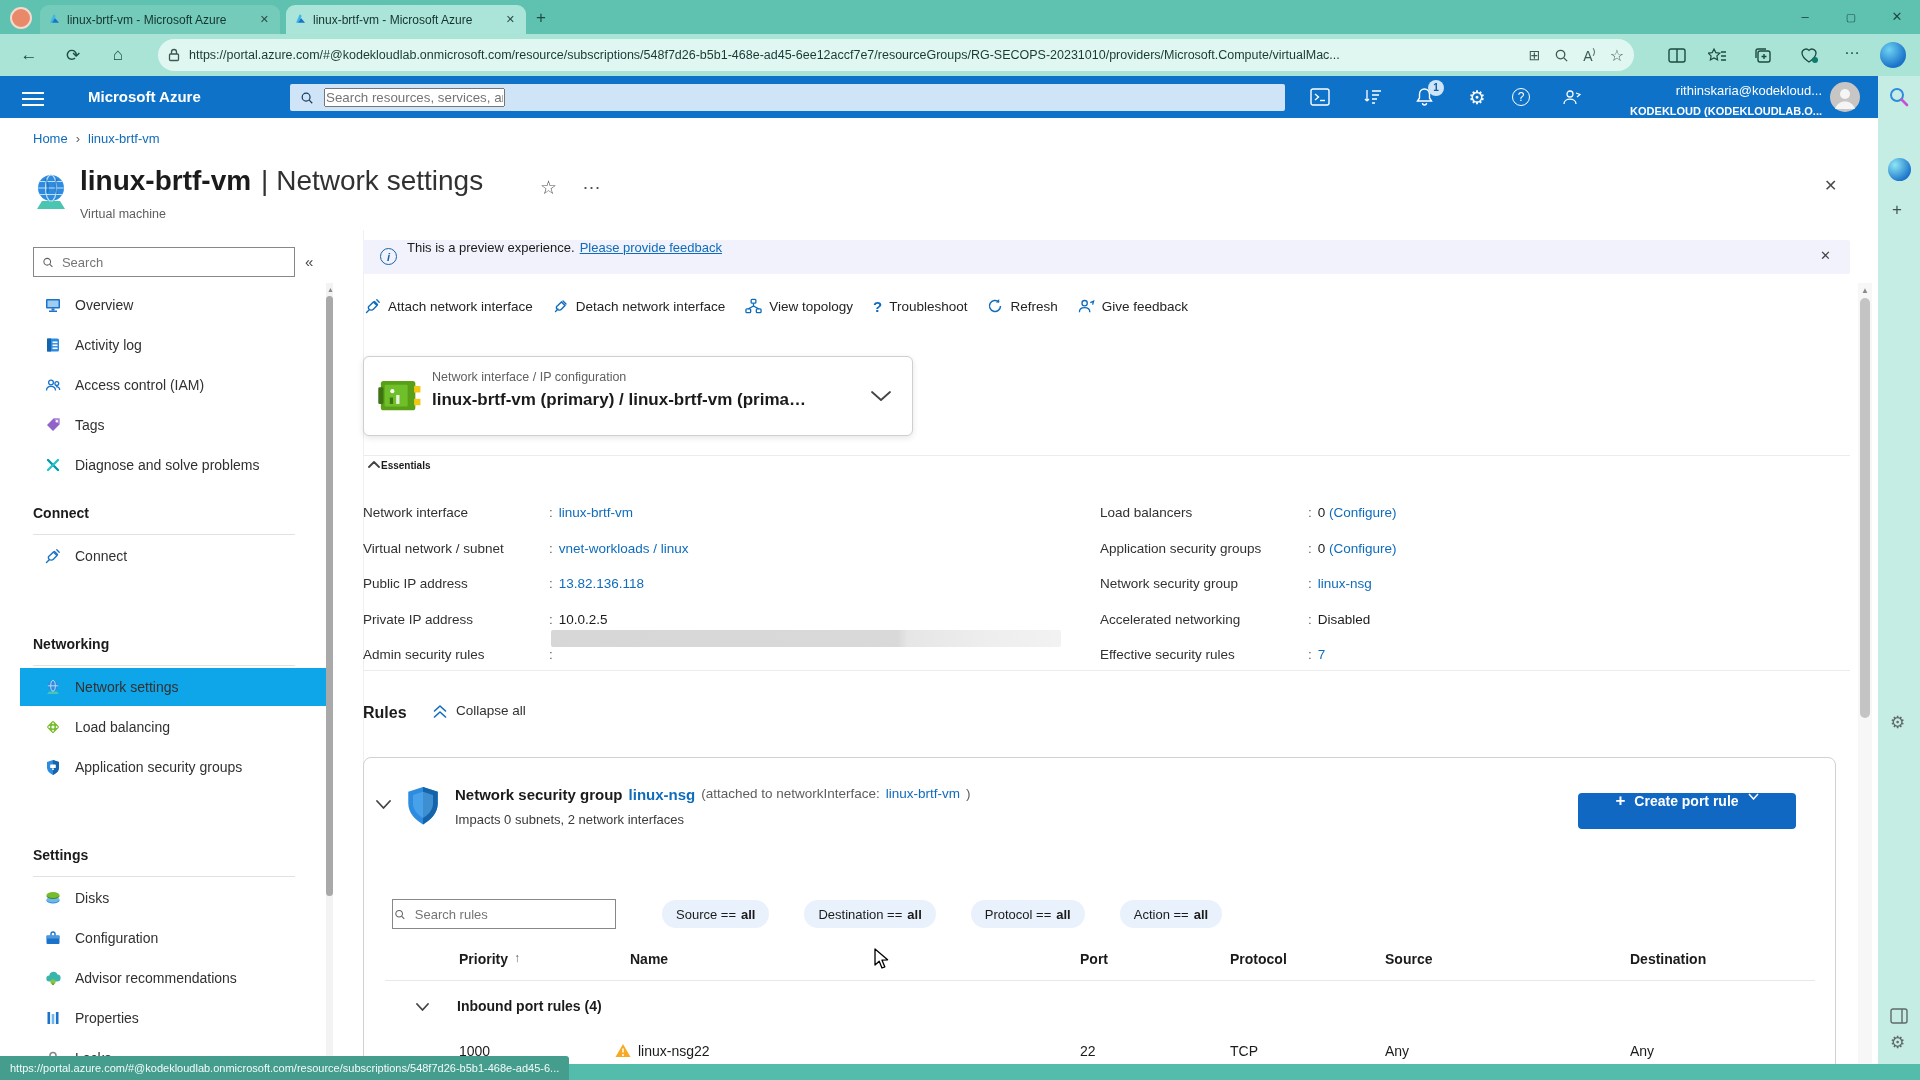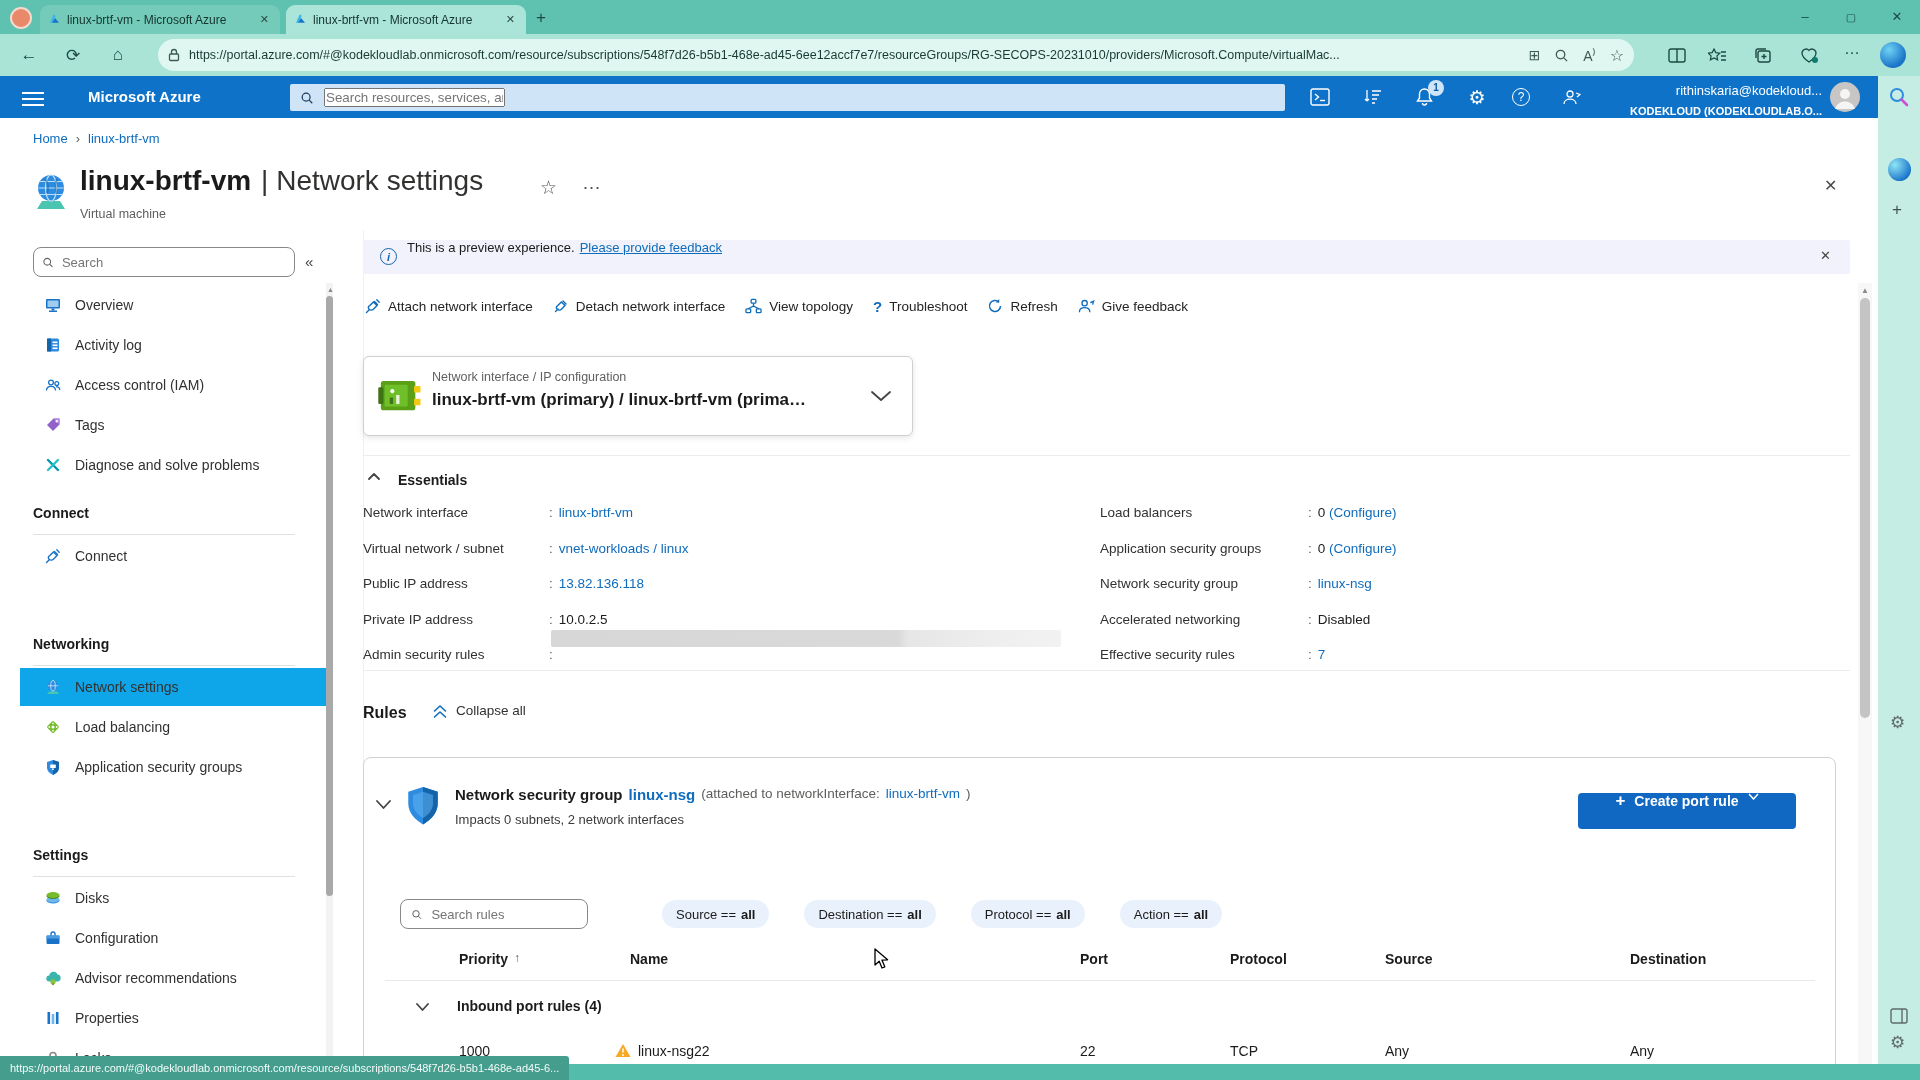--- a/index.html
+++ b/index.html
@@ -29,21 +29,21 @@
 
 .content{left:0;top:118px;width:1878px;height:946px;background:#fff}
 .rightstrip{left:1878px;top:76px;width:42px;height:1004px;background:#c6ede4}
 .bottomstrip{left:0;top:1064px;width:1920px;height:16px;background:#54bcab}
 .statusbar{left:0;top:1056px;height:24px;max-width:630px;background:#459d8e;color:#f2fbf9;font-size:11px;line-height:24px;padding:0 10px;border-radius:0 3px 0 0}
 
 .sideitem{left:20px;width:312px;height:38px;display:flex;align-items:center;padding-left:25px;font-size:14px;color:#323130;cursor:pointer}
 .sideitem .si{width:16px;height:16px;margin-right:14px;flex:0 0 16px}
 .sidehdr{left:33px;font-size:14px;font-weight:bold;color:#1b1b1b}
 .sidediv{left:33px;width:262px;height:1px;background:#e1e1e1}
-.inp{border:1px solid #8a8886;border-radius:8px;background:#fff;display:flex;align-items:center;font-size:13px;color:#605e5c}
+.inp{border:1px solid #8a8886;border-radius:0;background:#fff;display:flex;align-items:center;font-size:13px;color:#605e5c}
 .inp input{border:none;outline:none;background:transparent;font-size:13px;font-family:"Liberation Sans",sans-serif;width:100%;color:#323130}
 
 .cmditem{display:flex;align-items:center;gap:7px;font-size:13.5px;color:#242424;cursor:pointer}
 .cmdico{color:#0f6cbd;font-size:15px;display:flex;align-items:center}
 .esrow{height:35.5px;display:flex;align-items:center;font-size:13.5px}
 .eslabel{color:#323130}
 .escolon{color:#605e5c;padding:0 6px 0 2px}
 .pill{background:#e9f2fc;border-radius:14px;height:28px;display:flex;align-items:center;padding:0 14px;font-size:13px;color:#1b1b1b;cursor:pointer}
 .pill b{margin-left:5px;font-weight:bold}
 .thead{font-size:14px;font-weight:bold;color:#1b1b1b}
@@ -407,21 +407,21 @@
       <rect x="15" y="18" width="2.6" height="7" fill="#e8f3da"></rect>
   </svg>
   <div class="abs ell" style="left:432px;top:370px;width:400px;font-size:12.5px;color:#616161">Network interface / IP configuration</div>
   <div class="abs ell" style="left:432px;top:390px;width:430px;font-size:17px;font-weight:bold;color:#1b1b1b">linux-brtf-vm (primary) / linux-brtf-vm (prima…</div>
   <svg class="abs" style="left:870px;top:390px" width="22" height="12" viewBox="0 0 22 12">
       <path class="chev" d="M2 2l9 8 9-8" stroke-width="2"></path>
     </svg>
 
   <div class="abs" style="left:363px;top:455px;width:1487px;height:1px;background:#ececec"></div>
 
-  <div class="abs flex" style="left:368px;top:472px;gap:18px;font-size:14px">
+  <div class="abs flex" style="left:368px;top:460px;gap:1px;font-size:10px">
     <svg width="12" height="8" viewBox="0 0 12 8">
         <path class="chev" d="M1 7l5-5 5 5"></path>
       </svg>
     <span style="font-weight:bold">Essentials</span>
   </div>
   <div class="abs" style="left:363px;top:495px;width:720px">
     <div class="esrow">
         <span class="eslabel" style="width:184px">Network interface</span>
         <span class="escolon">:</span>
         <span class="lnk">linux-brtf-vm</span>
@@ -499,21 +499,21 @@
   <div class="abs" style="left:455px;top:812px;font-size:13px;color:#3b3a39">Impacts 0 subnets, 2 network interfaces</div>
 
   <div class="abs flex" style="left:1578px;top:793px;width:218px;height:36px;background:#1168c2;border-radius:4px;color:#fff;justify-content:center;gap:9px;cursor:pointer">
     <span style="font-size:17px;font-weight:bold;margin-top:-2px">+</span>
     <span style="font-size:14px;font-weight:bold">Create port rule</span>
     <svg width="11" height="7" viewBox="0 0 11 7">
         <path d="M1 1l4.5 5L10 1" fill="none" stroke="#fff" stroke-width="1.5"></path>
       </svg>
   </div>
 
-  <div class="abs inp" style="left:400px;top:899px;width:188px;height:30px;padding:0 10px">
+  <div class="abs inp" style="left:392px;top:899px;width:224px;height:30px;padding:0 1px">
     <svg width="13" height="13" viewBox="0 0 16 16">
         <circle cx="7" cy="7" r="4.5" fill="none" stroke="#605e5c" stroke-width="1.4"></circle>
         <path d="M10.5 10.5L14 14" stroke="#605e5c" stroke-width="1.4"></path>
       </svg>
     <input style="margin-left: 9px;" placeholder="Search rules">
   </div>
   <div class="abs flex" style="left:662px;top:900px;gap:35px">
     <div class="pill">
         <span>Source ==</span>
         <b>all</b>

